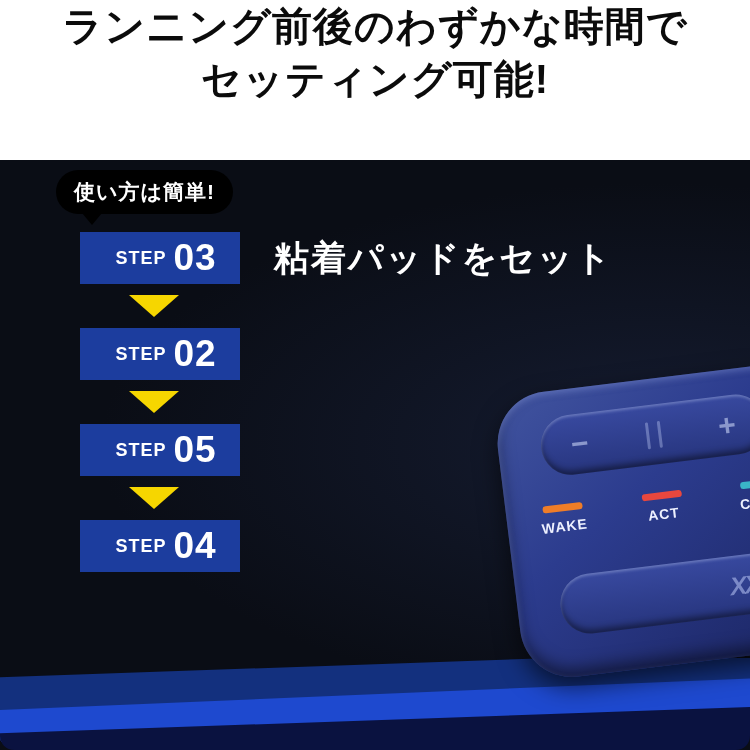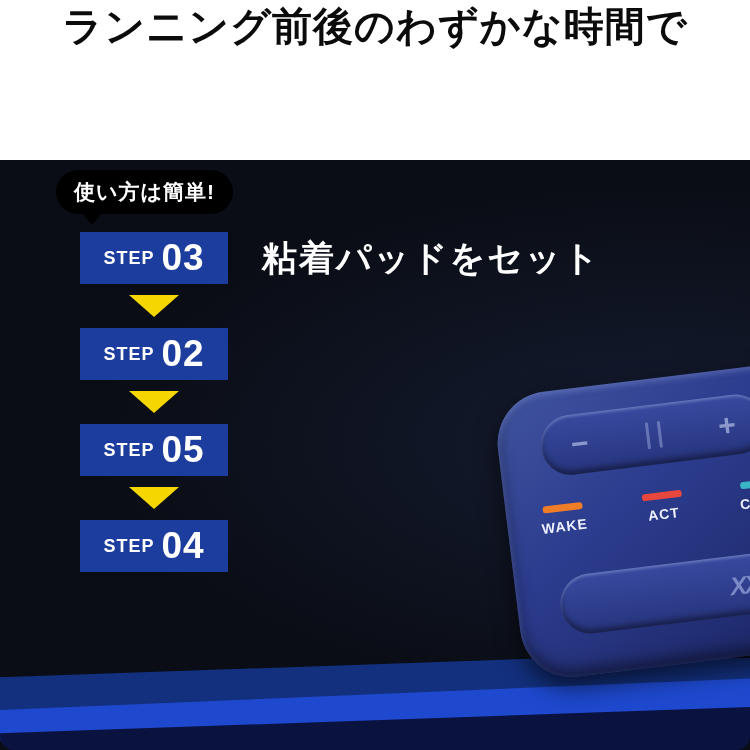--- a/index.html
+++ b/index.html
@@ -84,20 +84,21 @@
   }
   .step-box {
     width: 148px;
     height: 52px;
     background: #1c3d9e;
     display: flex;
     align-items: center;
     justify-content: center;
     gap: 7px;
     flex: none;
+    padding-left: 12px;
   }
   .step-word {
     color: #ffffff;
     font-size: 18px;
     font-weight: 700;
     letter-spacing: 1px;
   }
   .step-num {
     color: #ffffff;
     font-size: 37px;
@@ -229,20 +230,21 @@
   .stripe-deep   { top: 62px; height: 60px; transform: rotate(-2deg); }
 </style>
 </head>
 <body>
 
 <div id="stage">
 
   <div class="top-section">
     <div class="title">
       <div>ランニング前後のわずかな時間で</div>
+      <div>セッティング可能!</div>
     </div>
   </div>
 
   <div class="main-section">
 
     <div class="badge">使い方は簡単!</div>
 
     <div class="steps">
 
       <div class="step-row">

